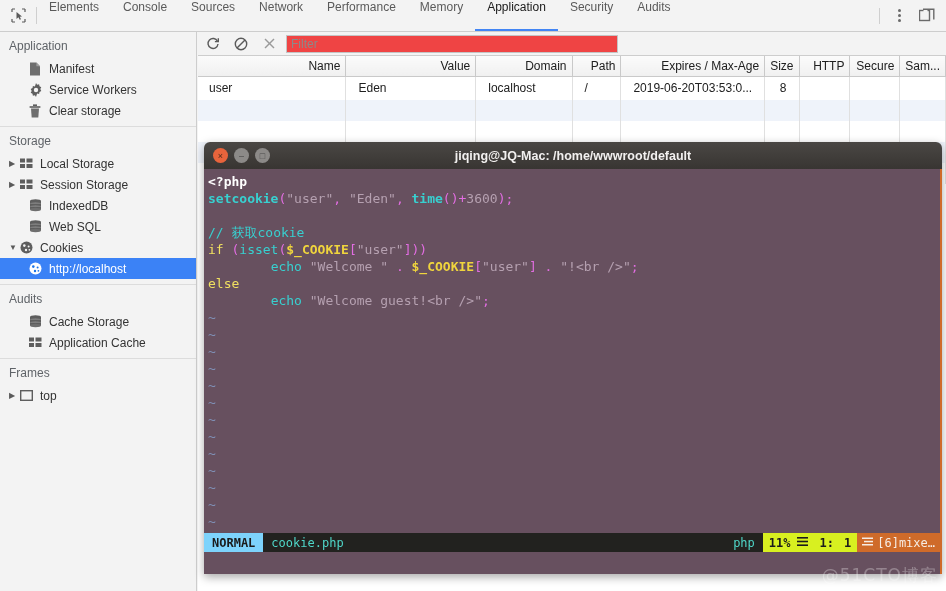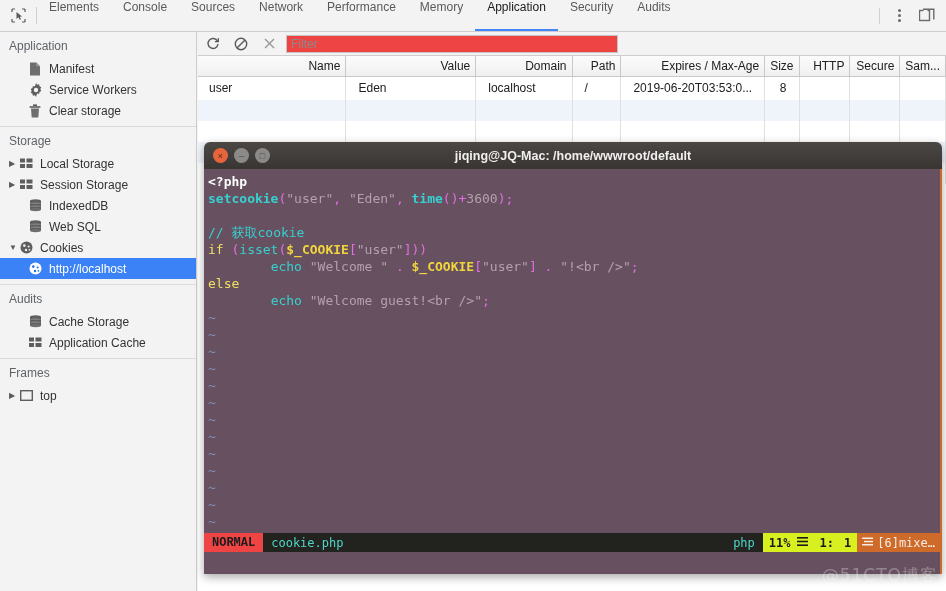--- a/index.html
+++ b/index.html
@@ -132,21 +132,21 @@
   .yl { color: #f0e060; }
   .ylb { color: #f0d53d; font-weight: bold; }
   .wtb { color: #ffffff; font-weight: bold; }
 
   
   .airline {
     position: absolute; left: 0; bottom: 22px; width: 736px; height: 19px;
     display: flex; align-items: stretch;
     font-family: "DejaVu Sans Mono", monospace; font-size: 12px;
   }
-  .al-mode { background: #ef4444; color: #1b1b1b; font-weight: bold; padding: 4px 8px; display: flex; align-items: center; font-family: Liberation Mono, monospace; }
+  .al-mode { background: #7dd3fc; color: #1b1b1b; font-weight: bold; padding: 4px 8px; display: flex; align-items: center; }
   .al-file { background: #22221f; color: #4fd6c8; padding: 0 8px; display: flex; align-items: center; flex: 1; }
   .al-ft { background: #22221f; color: #4fd6c8; padding: 0 8px; display: flex; align-items: center; }
   .al-pct { background: #d8f020; color: #1b1b1b; font-weight: bold; padding: 0 6px; display: flex; align-items: center; gap: 6px; }
   .al-pos { background: #d8f020; color: #1b1b1b; font-weight: bold; padding: 0 6px; display: flex; align-items: center; gap: 10px; }
   .al-warn { background: #cf6b2a; color: #f6ece4; padding: 0 5px; display: flex; align-items: center; gap: 4px; }
 
   .watermark {
     position: absolute; right: 8px; bottom: 4px;
     font-size: 17px; color: rgba(255,255,255,.30);
     font-family: "DejaVu Sans", sans-serif; letter-spacing: 1px;

